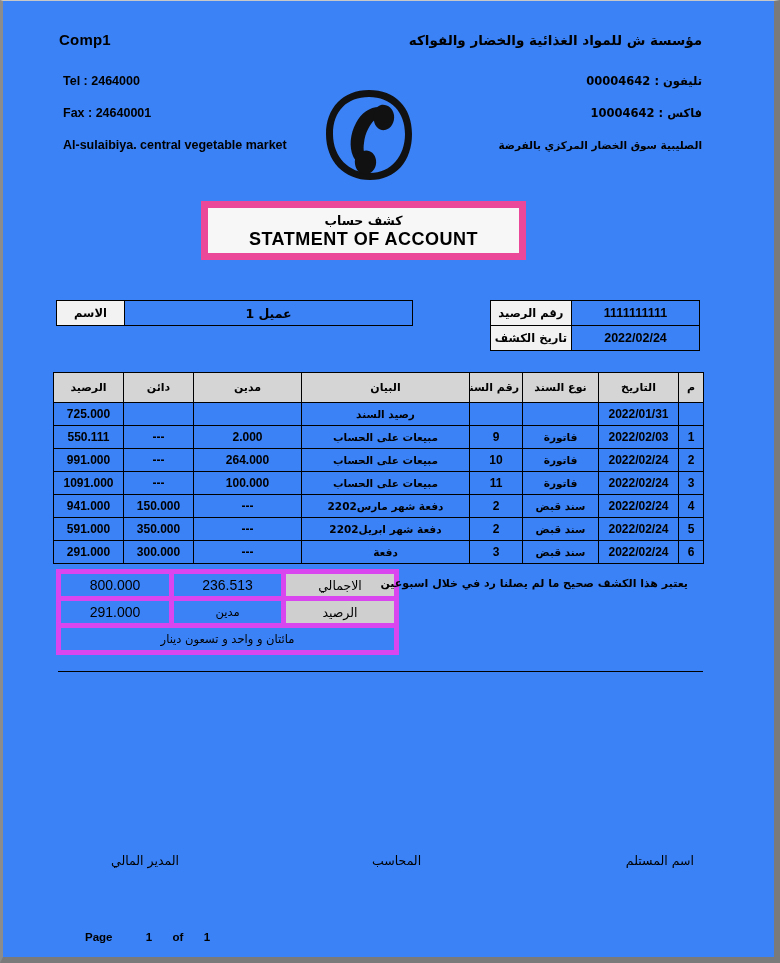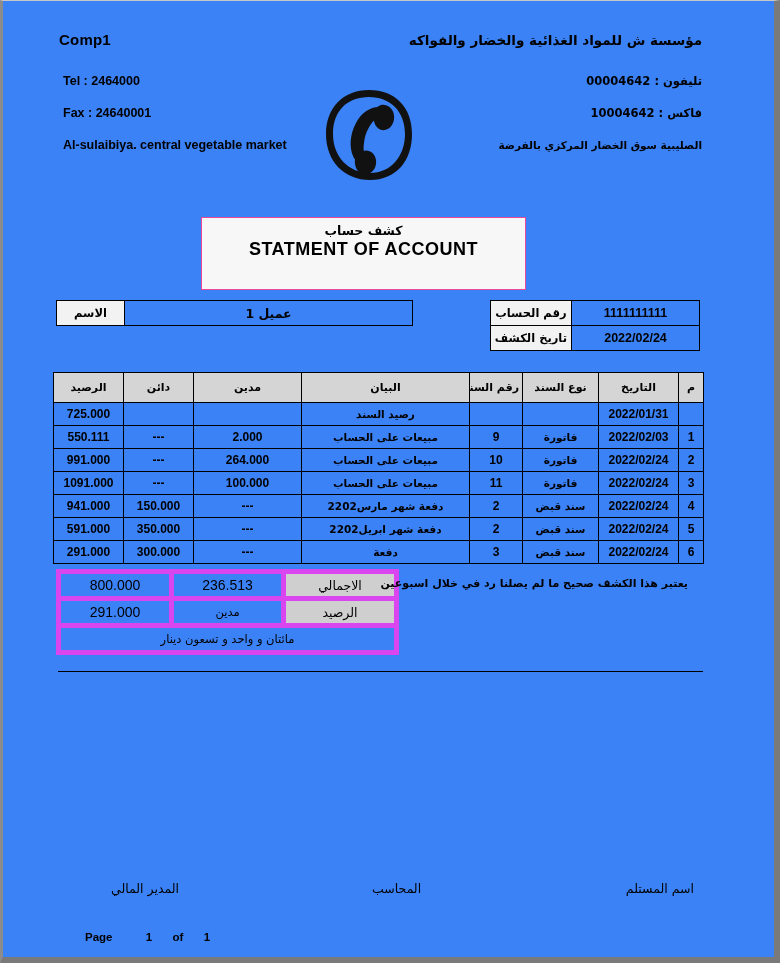--- a/index.html
+++ b/index.html
@@ -56,23 +56,23 @@
   .ar-addr  { top: 138px; font-size: 10.5px; }
 
   .phone-logo {
     left: 316px; top: 84px;
     width: 100px; height: 100px;
   }
 
   
   #title-box {
     position: absolute;
-    left: 198px; top: 216px;
-    width: 325px; height: 73px;
-    border: 1px solid #ec4899;
+    left: 198px; top: 200px;
+    width: 325px; height: 59px;
+    border: 7px solid #ec4899;
     background: #f7f7f7;
     text-align: center;
   }
   #title-box .t-ar {
     margin-top: 5px;
     font-size: 12.5px; font-weight: bold;
   }
   #title-box .t-en {
     margin-top: 1px;
     font-size: 18px; font-weight: bold;
@@ -156,21 +156,21 @@
   #rule {
     position: absolute;
     left: 55px; top: 670px;
     width: 645px; height: 0;
     border-top: 1.5px solid #000;
   }
 
   
   .sig {
     position: absolute;
-    top: 880px;
+    top: 852px;
     font-size: 12.5px;
     color: #000;
     white-space: nowrap;
   }
   #sig-receiver { right: 80px; }
   #sig-accountant { left: 369px; }
   #sig-manager { left: 108px; }
 
   #pagebar {
     position: absolute;
@@ -210,21 +210,21 @@
     </div>
 
     <div id="title-box">
       <div class="t-ar ar">كشف حساب</div>
       <div class="t-en">STATMENT OF ACCOUNT</div>
     </div>
 
     <table class="info-tbl" id="info-right">
       <tbody>
           <tr>
-        <td class="lab ar">رقم الحساب</td>
+        <td class="lab ar">رقم الرصيد</td>
         <td style="width:128px">1111111111</td>
       </tr>
       <tr>
         <td class="lab ar">تاريخ الكشف</td>
         <td>2022/02/24</td>
       </tr>
     </tbody>
       </table>
 
     <table class="info-tbl" id="info-left">

